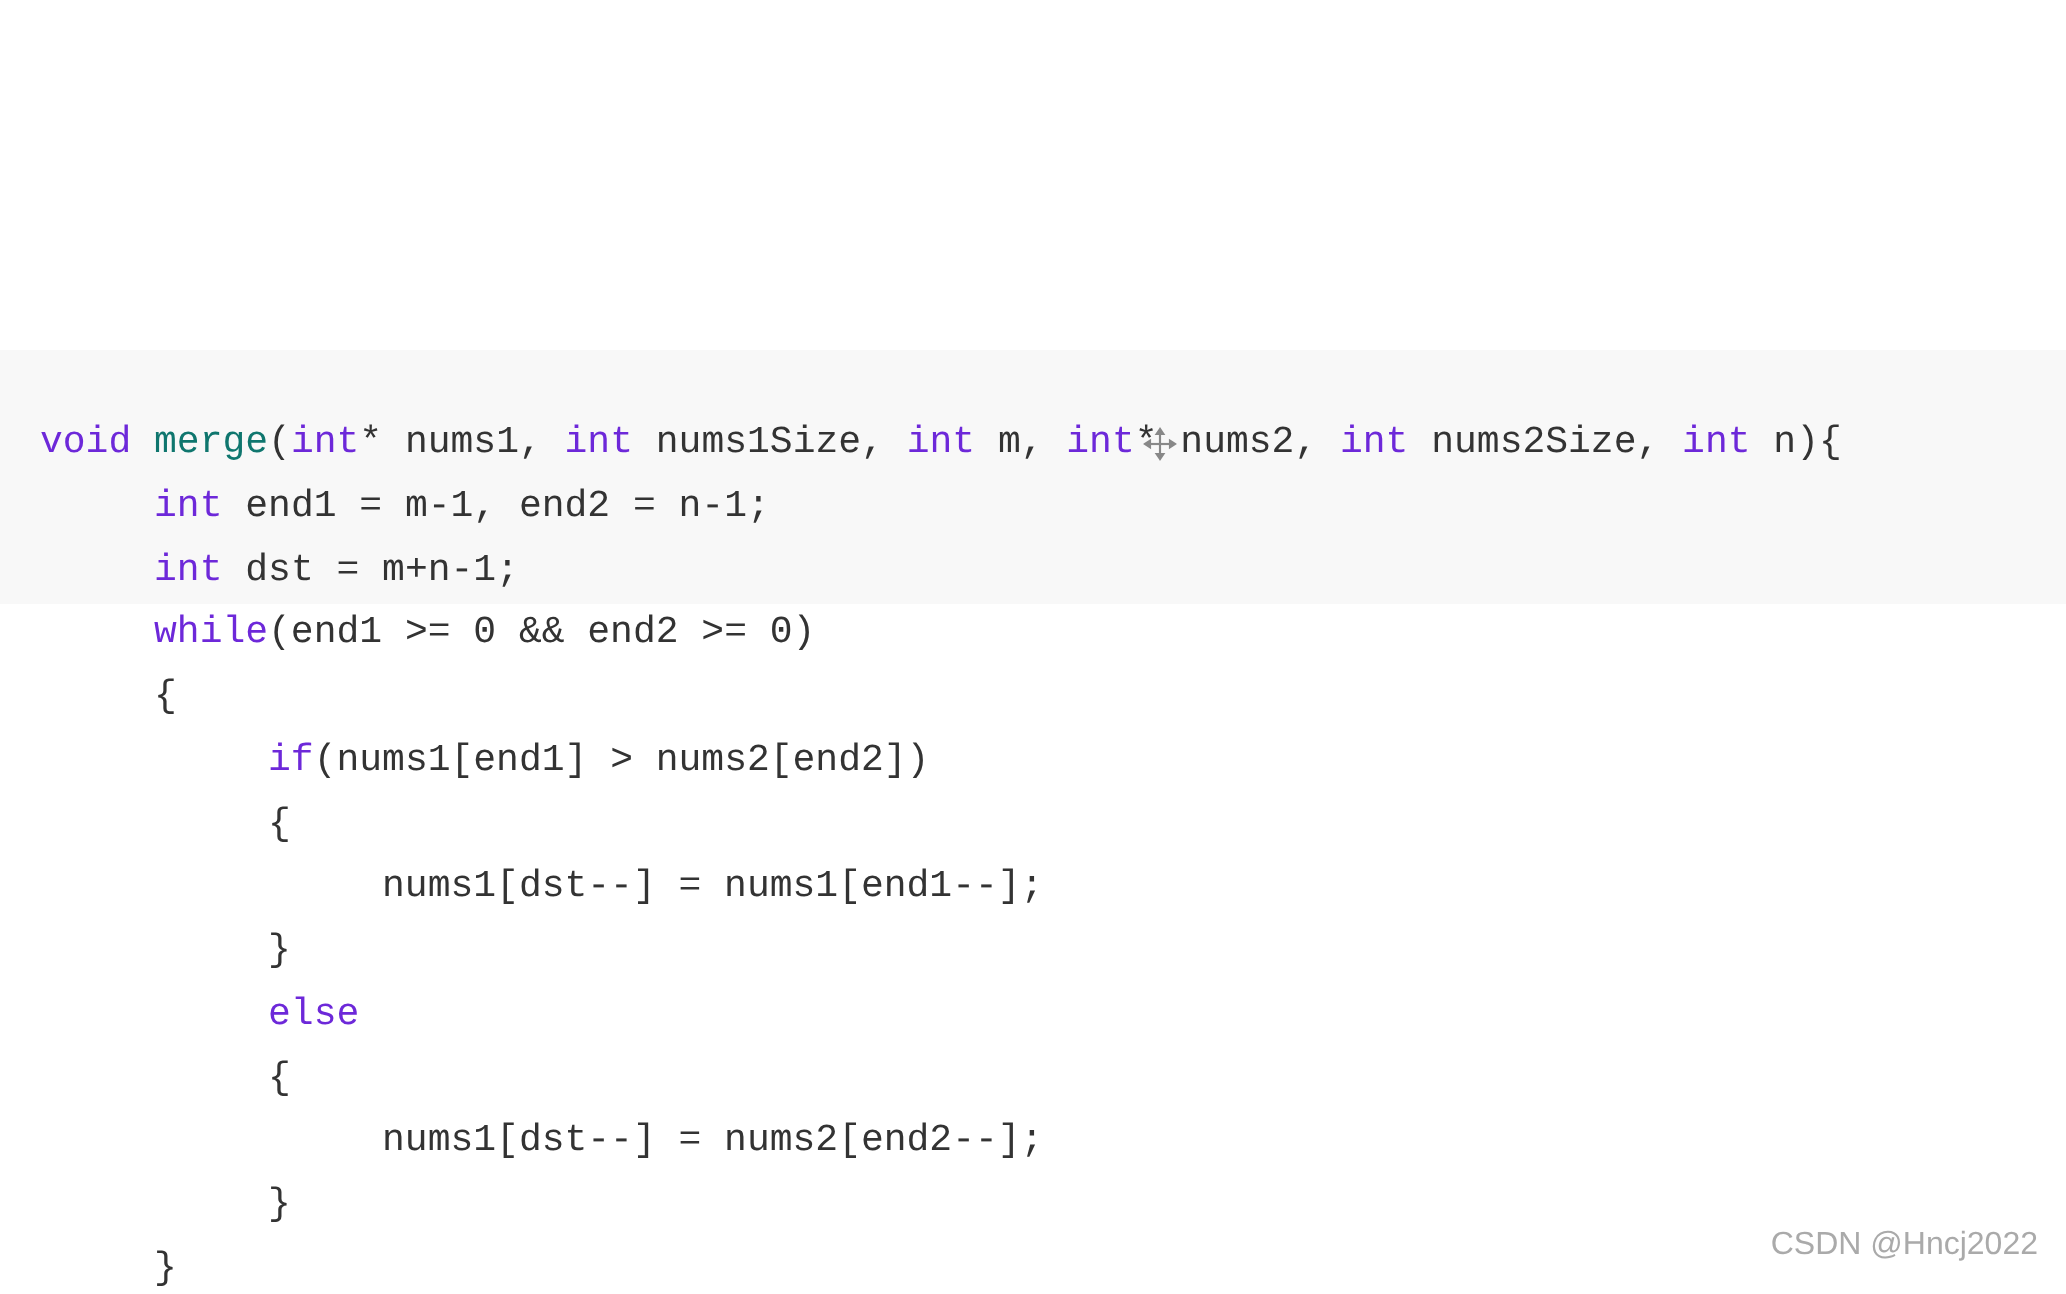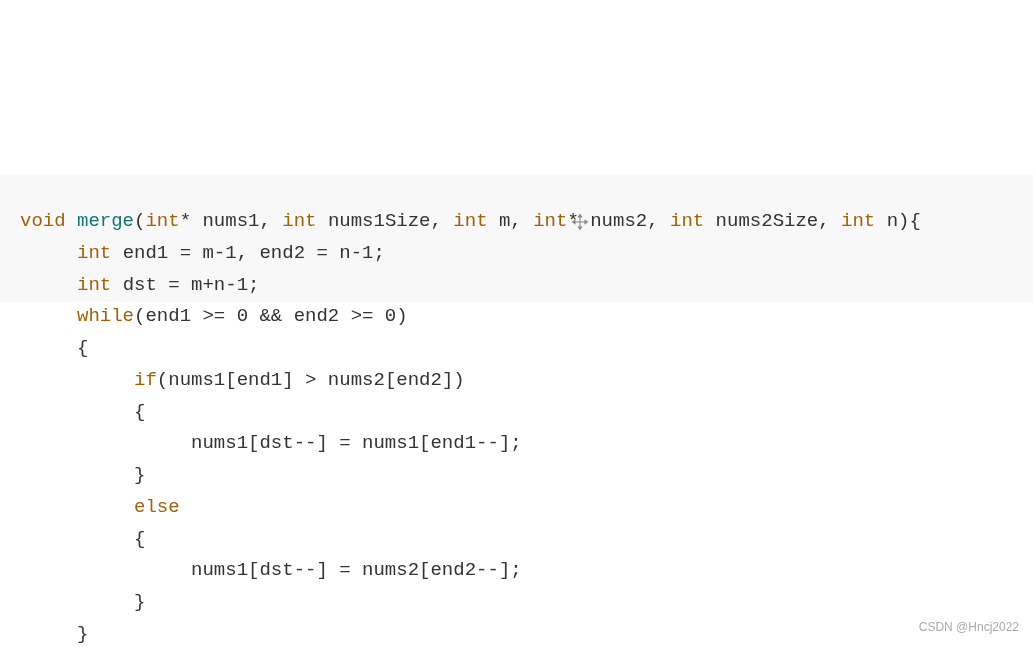--- a/index.html
+++ b/index.html
@@ -10,21 +10,21 @@
       padding: 16px 20px;
       white-space: pre;
       line-height: 1.67;
       position: relative;
       width: 1033px;
       height: 647px;
       overflow: hidden;
     }
     .code-container { position: relative; }
     .line { display: block; min-height: 1.67em; }
-    .kw { color: #a16207; }
+    .kw { color: #6d28d9; }
     .fn { color: #0f766e; }
     .tok { color: #333333; }
     .highlight-region {
       position: absolute;
       left: 0;
       right: 0;
       top: calc(5 * 1.67em + 16px);
       height: calc(4 * 1.67em);
       background: #f8f8f8;
       z-index: -1;
@@ -37,21 +37,21 @@
       height: 20px;
       display: flex;
       align-items: center;
       justify-content: center;
     }
     .move-cursor svg { width: 20px; height: 20px; }
     .watermark {
       position: absolute;
       right: 14px;
       bottom: 10px;
-      font-size: 12px;
+      font-size: 16px;
       color: #aaaaaa;
       font-family: Arial, sans-serif;
       white-space: nowrap;
     }
     .faint-wm {
       position: absolute;
       left: 370px;
       top: 590px;
       font-size: 22px;
       color: #f5f5f5;

